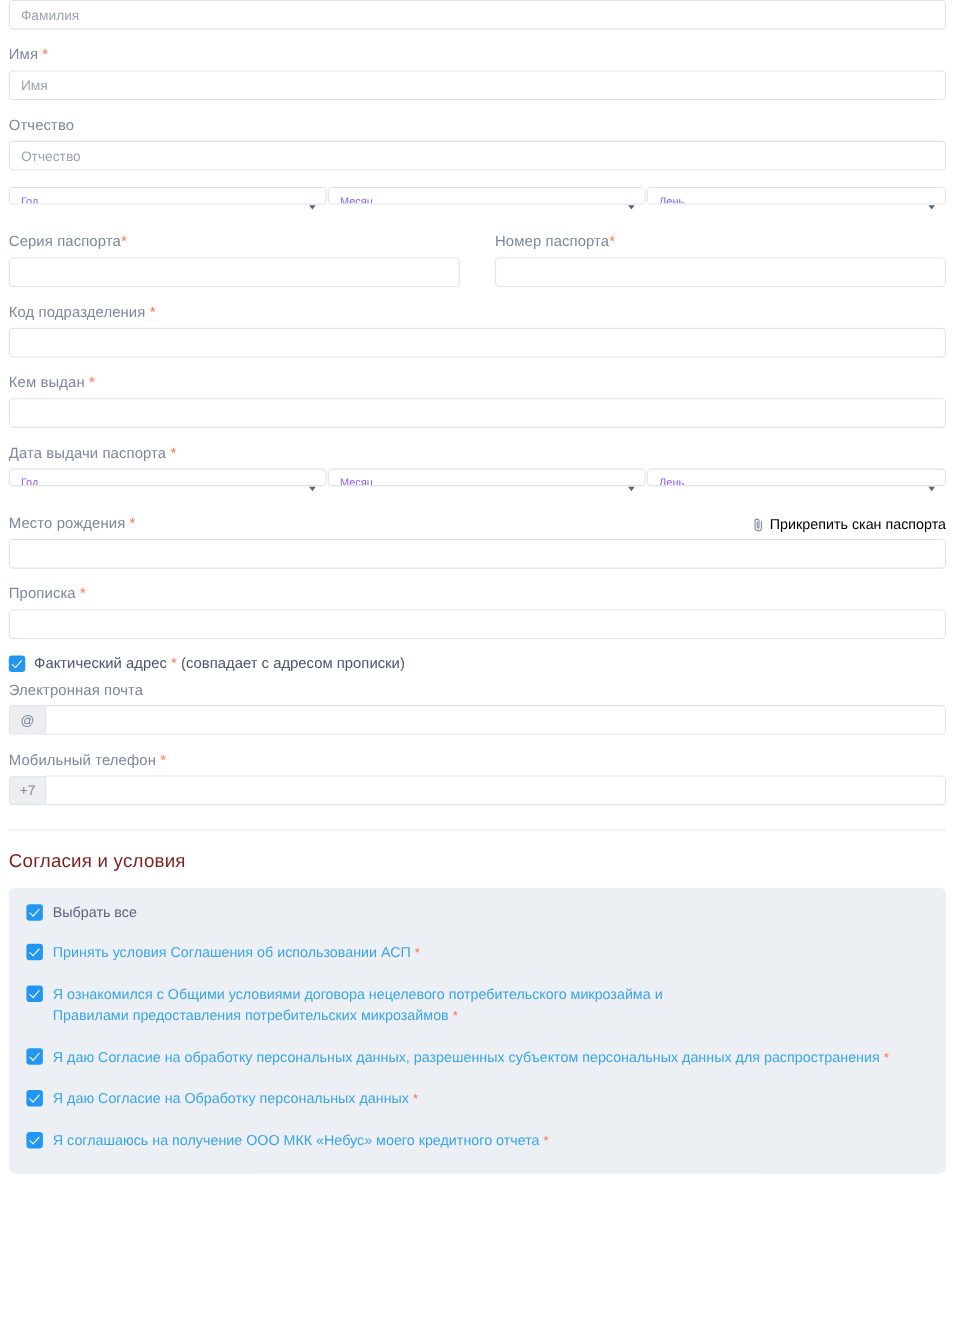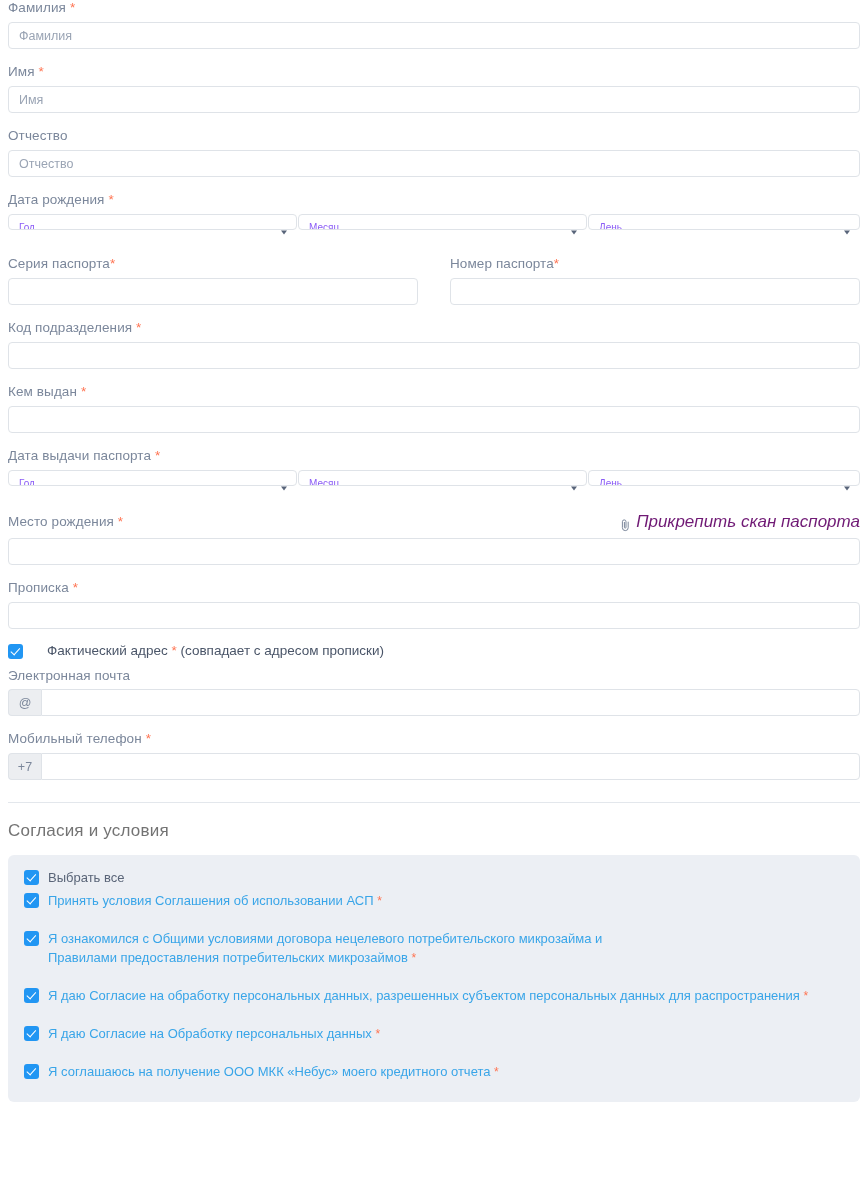--- a/index.html
+++ b/index.html
@@ -114,28 +114,27 @@
 
   
   .label-line {
     display: flex;
     align-items: center;
     justify-content: space-between;
     margin-bottom: 6px;
     gap: 16px;
   }
   .attach-link {
-    font-size: 17px;
-    color: #701a75;
+    font-size: 13px;
+    color: #000000;
     display: inline-flex;
     align-items: center;
     gap: 5px;
     cursor: pointer;
     white-space: nowrap;
-    font-style: italic;
   }
   .clip-ico {
     display: inline-block;
     width: 11px;
     height: 13px;
     position: relative;
     top: 1px;
   }
 
   
@@ -157,21 +156,21 @@
     width: 4px;
     height: 7.5px;
     border: solid #ffffff;
     border-width: 0 1.8px 1.8px 0;
     transform: rotate(42deg);
   }
 
   .check-line {
     display: flex;
     align-items: flex-start;
-    gap: 24px;
+    gap: 8px;
     margin-bottom: 6px;
     text-align: center;
   }
   .check-line .txt {
     font-size: 13.5px;
     color: #4a5568;
     line-height: 16px;
     position: relative;
     top: -1px;
   }
@@ -205,21 +204,21 @@
   .divider {
     border: none;
     border-top: 1px solid #e3e7ec;
     margin: 22px 0 18px 0;
     width: 100%;
   }
 
   
   .section-title {
     font-size: 17px;
-    color: #737373;
+    color: #7f1d1d;
     font-weight: 400;
     margin: 0 0 14px 0;
     letter-spacing: .2px;
   }
 
   
   .consents {
     background: #eceff4;
     border-radius: 6px;
     padding: 15px 16px 18px 16px;
@@ -243,47 +242,39 @@
     color: #5a6578;
   }
   .consent-item .ctext .req { font-size: 12px; }
 </style>
 </head>
 <body>
 
 <div class="page">
 
   <div class="row-block">
-    <div class="label">
-      <span>Фамилия</span>
-      <span class="req">*</span>
-    </div>
     <input class="field" type="text" placeholder="Фамилия" style="">
   </div>
 
   <div class="row-block">
     <div class="label">
       <span>Имя</span>
       <span class="req">*</span>
     </div>
     <input class="field" type="text" placeholder="Имя" style="">
   </div>
 
   <div class="row-block">
     <div class="label">
       <span>Отчество</span>
     </div>
     <input class="field" type="text" placeholder="Отчество" style="">
   </div>
 
   <div class="row-block">
-    <div class="label">
-      <span>Дата рождения</span>
-      <span class="req">*</span>
-    </div>
     <div class="date-row">
       <div class="sel-wrap year">
         <select class="sel">
           <option>Год</option>
         </select>
         <span class="sel-arrows">
             <i class="up"></i>
             <i class="dn"></i>
           </span>
       </div>
@@ -425,21 +416,21 @@
       <input class="field" type="text" placeholder="" style="">
     </div>
   </div>
 
   <hr class="divider">
 
   <h2 class="section-title">Согласия и условия</h2>
 
   <div class="consents">
 
-    <div class="consent-item plain" style="margin-bottom:4px;">
+    <div class="consent-item plain" style="margin-bottom:17px;">
       <span class="cb"></span>
       <span class="ctext">Выбрать все</span>
     </div>
 
     <div class="consent-item">
       <span class="cb"></span>
       <span class="ctext"><span>Принять условия Соглашения об использовании АСП</span> <span class="req">*</span></span>
     </div>
 
     <div class="consent-item">

